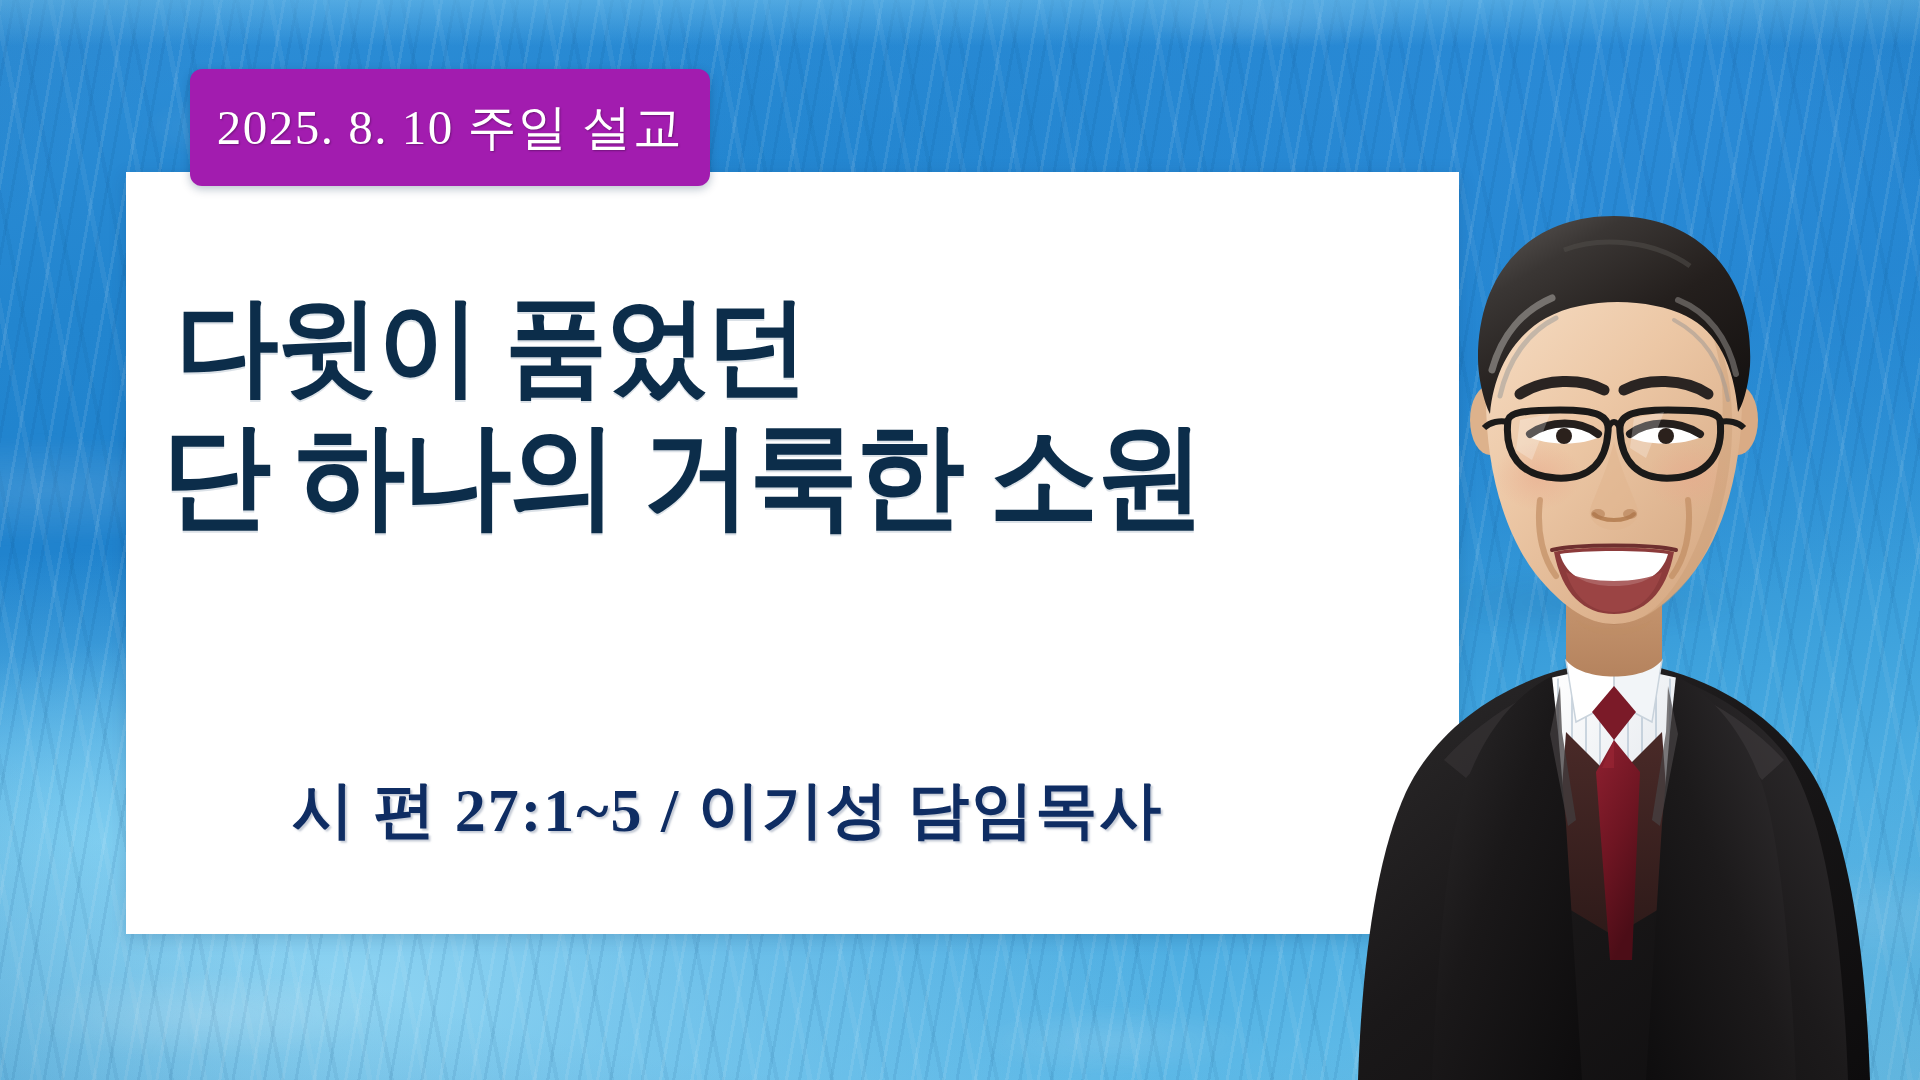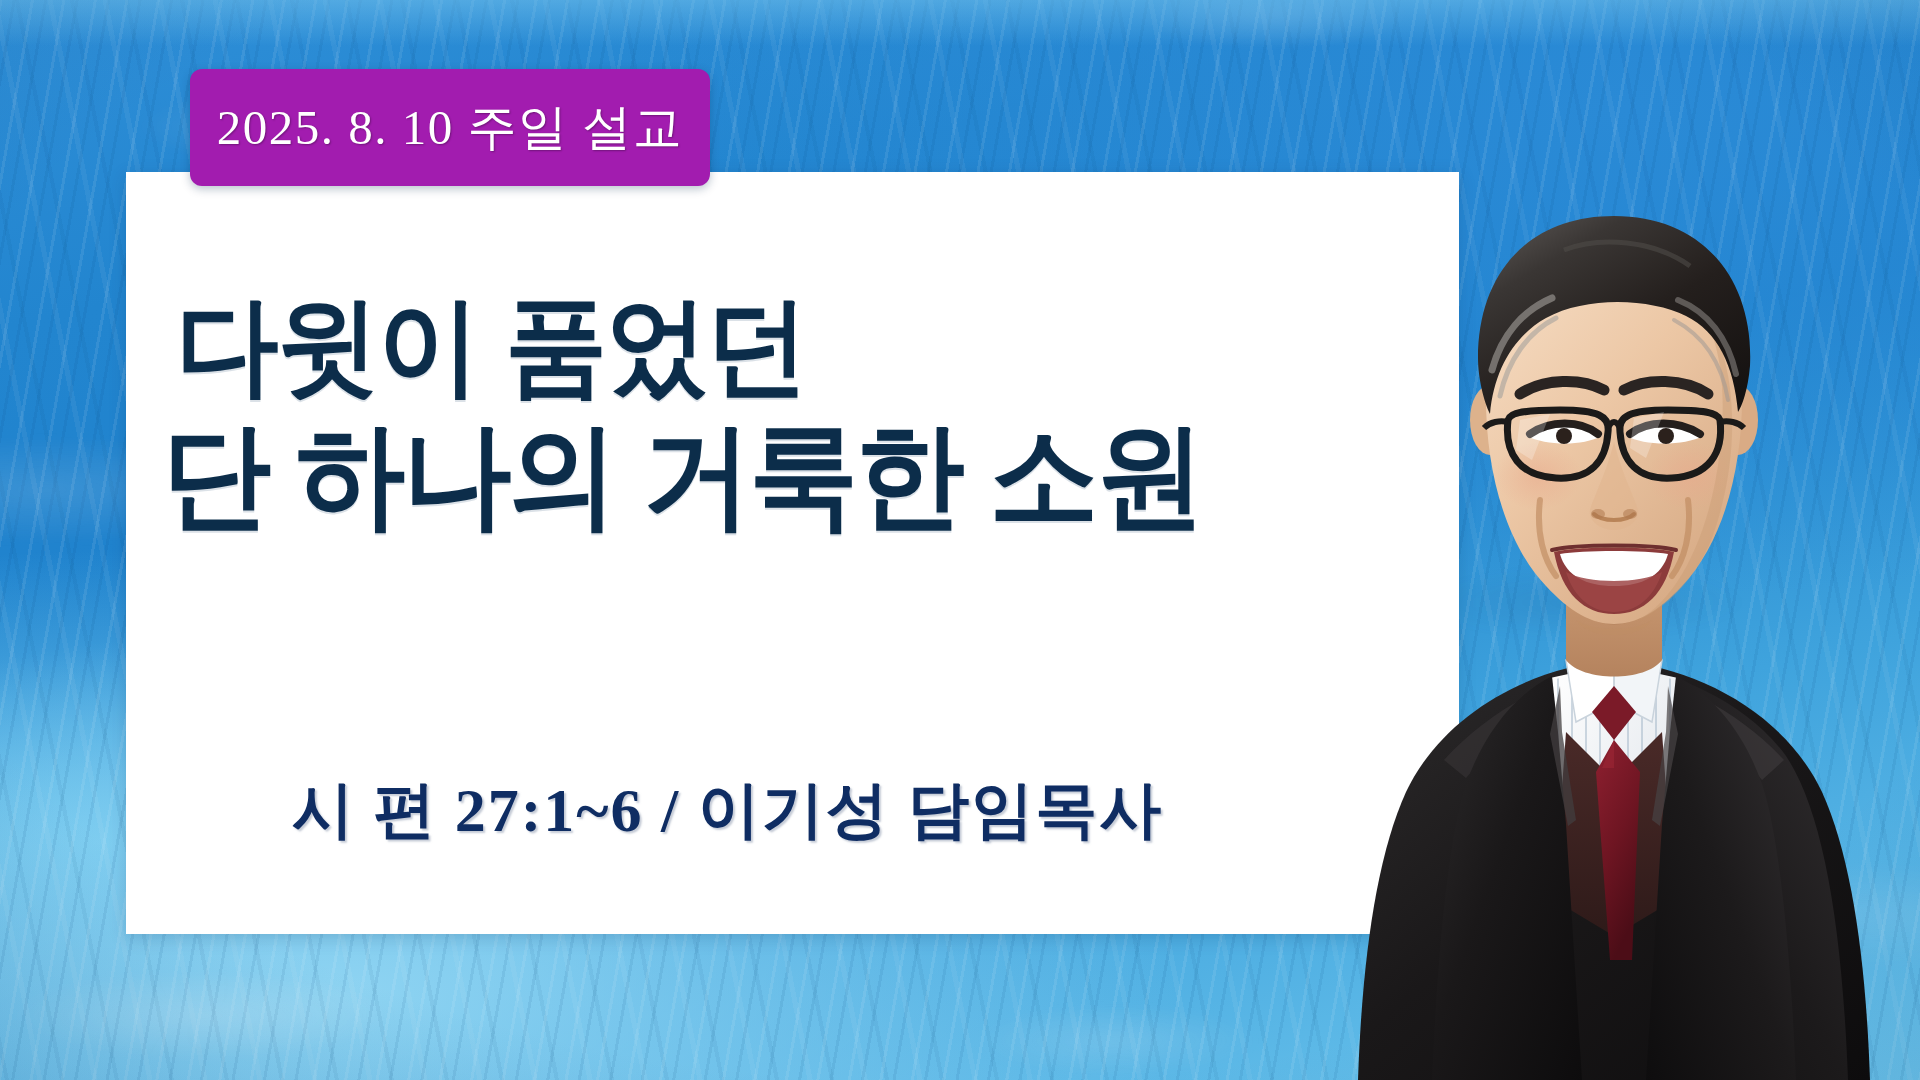--- a/index.html
+++ b/index.html
@@ -144,21 +144,21 @@
   <span id="date-badge-text">2025. 8. 10 주일 설교</span>
 </div>
 
 <div id="content-card">
 
   <div id="title-block">
     <div id="title-line-1" class="title-line">다윗이 품었던</div>
     <div id="title-line-2" class="title-line">단 하나의 거룩한 소원</div>
   </div>
 
-  <div id="subtitle">시 편 27:1~6 / 이기성 담임목사</div>
+  <div id="subtitle">시 편 27:1~5 / 이기성 담임목사</div>
 </div>
 
 <div id="portrait">
 <svg viewBox="0 0 560 960" preserveAspectRatio="xMidYMax meet">
   <defs>
     <linearGradient id="suitG" x1="0" y1="0" x2="1" y2="1">
       <stop offset="0%" stop-color="#2d2b2c"></stop>
       <stop offset="45%" stop-color="#1a1819"></stop>
       <stop offset="100%" stop-color="#0d0c0d"></stop>
     </linearGradient>

